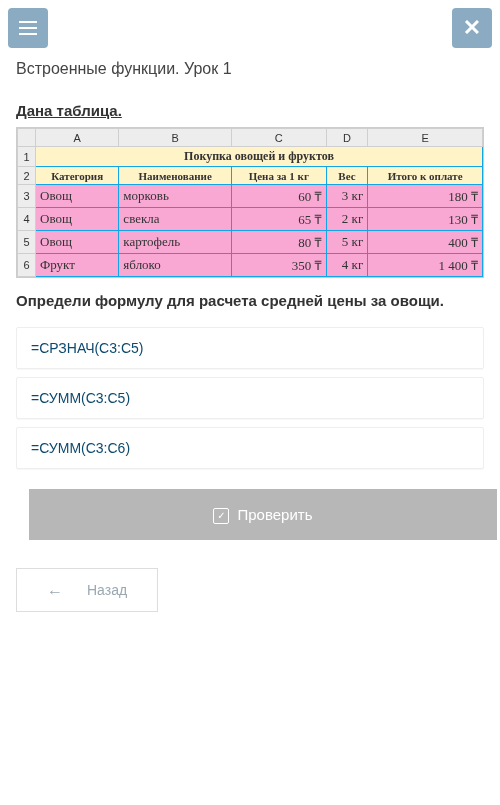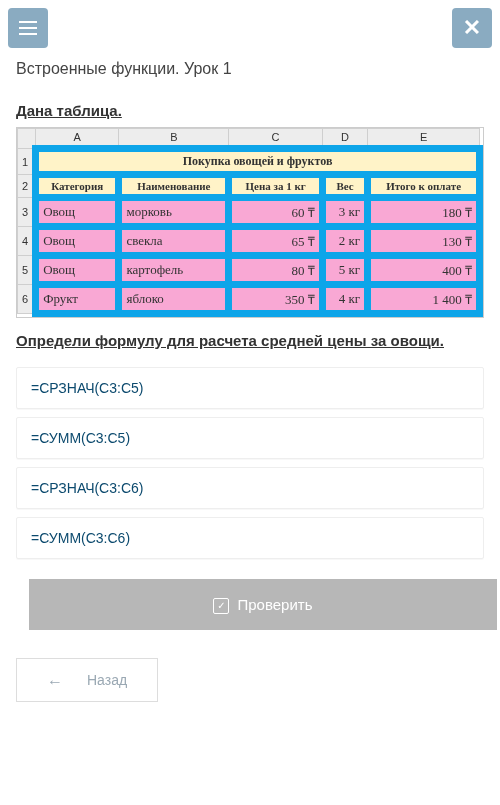--- a/index.html
+++ b/index.html
@@ -5,25 +5,25 @@
 * { box-sizing: border-box; margin: 0; padding: 0; }
 body { font-family: "Segoe UI", Arial, sans-serif; background: #fff; color: #333; width: 500px; }
 .topbar { display: flex; justify-content: space-between; padding: 8px; }
 .icon-btn { width: 40px; height: 40px; background: #8aabc1; border-radius: 4px; display: flex; align-items: center; justify-content: center; cursor: pointer; color: #fff; }
 .hamburger { display: flex; flex-direction: column; gap: 4px; }
 .hamburger span { width: 18px; height: 2px; background: #fff; display: block; }
 .close-x { font-size: 22px; font-weight: bold; }
 .content { padding: 0 16px 16px; }
 .title { font-size: 16px; font-weight: 400; color: #444; margin: 4px 0 24px; }
 .subtitle { font-size: 15px; font-weight: 700; margin-bottom: 8px; text-decoration: underline; }
-.question { font-size: 15px; font-weight: 700; margin: 12px 0 16px; line-height: 1.4; text-decoration: underline; }
+.question { font-size: 15px; font-weight: 700; margin: 12px 0 16px; line-height: 1.4; }
 
 .sheet { border: 1px solid #ccc; font-size: 11px; margin-bottom: 8px; }
 .sheet table { border-collapse: collapse; width: 100%; }
-.sheet td, .sheet th { border: 7px solid #0ea5e9; padding: 2px 4px; height: 18px; }
+.sheet td, .sheet th { border: 1px solid #0ea5e9; padding: 2px 4px; height: 18px; }
 .col-hdr th { background: #ededed; border: 1px solid #cfcfcf; font-weight: normal; text-align: center; font-size: 11px; }
 .row-hdr { background: #ededed; border: 1px solid #cfcfcf !important; text-align: center; width: 18px; font-size: 11px; }
 .corner { background: #ededed; border: 1px solid #cfcfcf !important; width: 18px; }
 .merged-title { background: #fff3c8; text-align: center; font-weight: bold; font-size: 12px; font-family: "Times New Roman", serif; }
 .hdr-cell { background: #fff3c8; text-align: center; font-weight: bold; font-family: "Times New Roman", serif; font-size: 11px; }
 .data-cell { background: #f9a8d4; font-family: "Times New Roman", serif; font-size: 13px; }
 .num { text-align: right; }
 
 .option { border: 1px solid #eee; border-radius: 2px; padding: 12px 14px; margin-bottom: 8px; font-size: 14px; color: #0c4a6e; cursor: pointer; box-shadow: 0 1px 1px rgba(0,0,0,0.03); }
 
@@ -109,21 +109,20 @@
         <td class="data-cell num">1 400 ₸</td>
       </tr>
     </tbody>
       </table>
   </div>
 
   <div class="question">Определи формулу для расчета средней цены за овощи.</div>
 
   <div class="option">=СРЗНАЧ(C3:C5)</div>
   <div class="option">=СУММ(C3:C5)</div>
-  <div class="option">=СРЗНАЧ(C3:C6)</div>
   <div class="option">=СУММ(C3:C6)</div>
 
   <button class="check-btn">
     <span class="check-icon"></span>
     <span>Проверить</span>
   </button>
 
   <button class="back-btn">
     <span class="arrow-left">←</span>
     <span>Назад</span>

